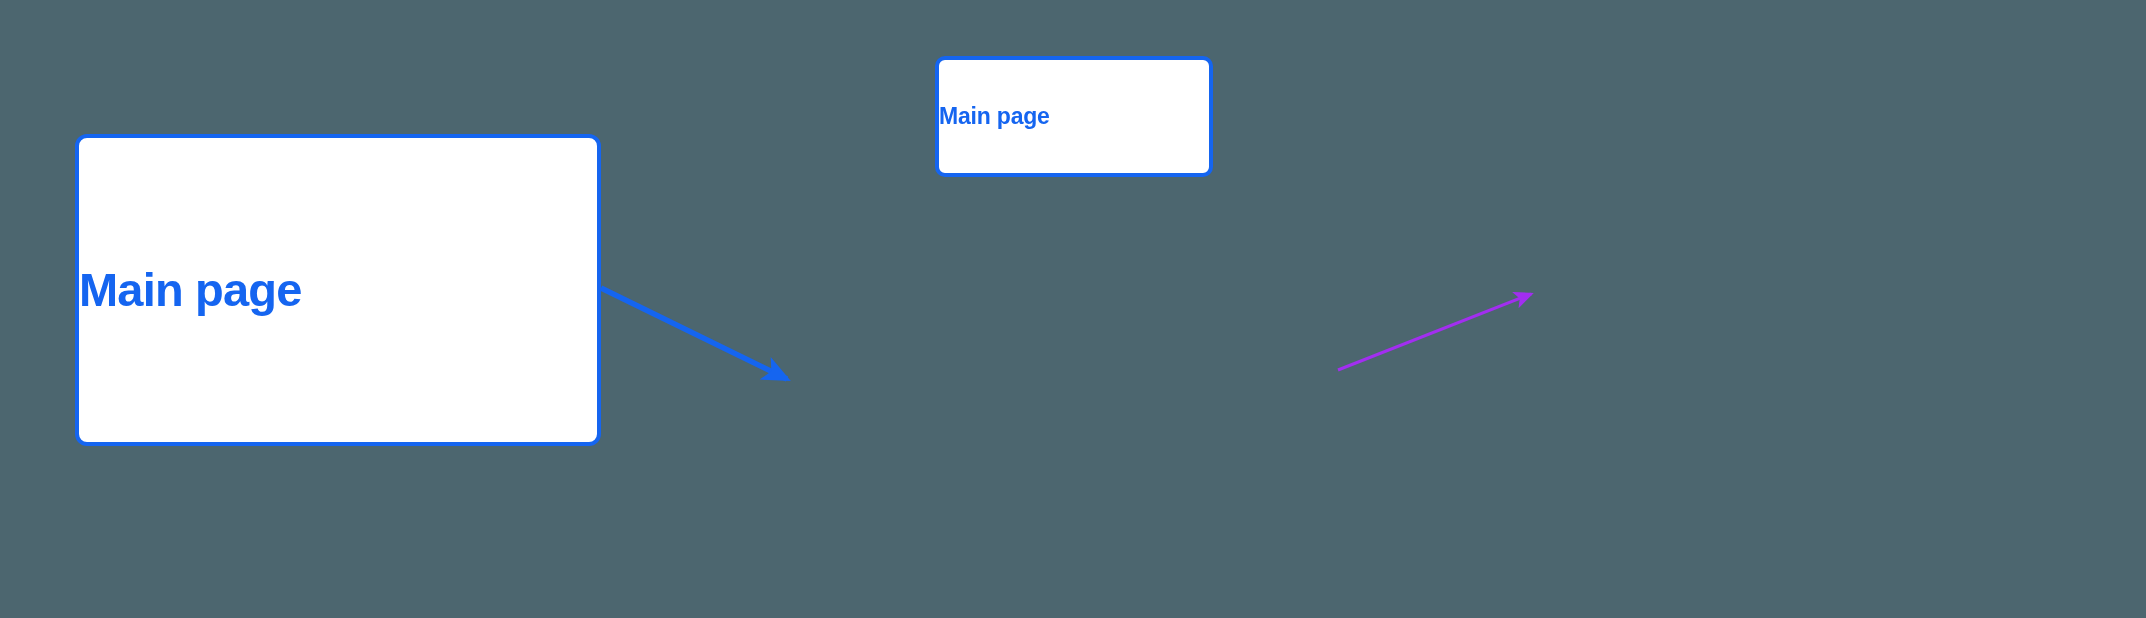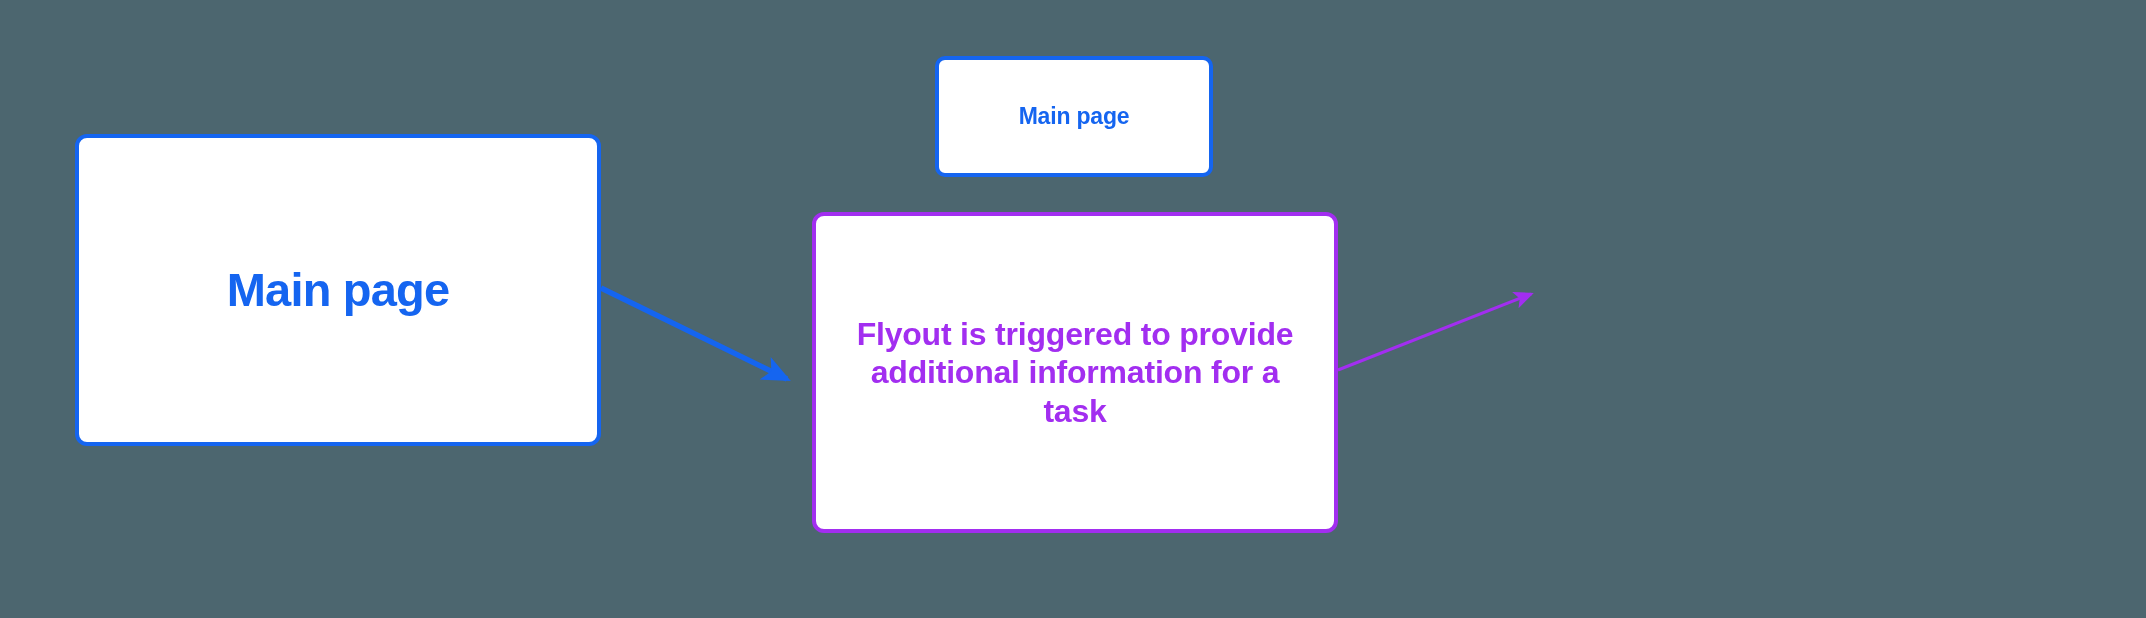--- a/index.html
+++ b/index.html
@@ -20,21 +20,21 @@
     background: #4c666f;
   }
 
   .node {
     position: absolute;
     box-sizing: border-box;
     background: #ffffff;
     border-radius: 12px;
     display: flex;
     align-items: center;
-    justify-content: center;
+    justify-content: flex-start;
     text-align: center;
     font-weight: bold;
     line-height: 1.17;
     letter-spacing: -0.2px;
   }
 
   
   #node-main-page-large {
     left: 75px;
     top: 134px;
@@ -118,18 +118,15 @@
   </svg>
 
   <div class="node" id="node-main-page-large">
     <span class="node-label">Main page</span>
   </div>
 
   <div class="node" id="node-main-page-small">
     <span class="node-label">Main page</span>
   </div>
 
-  <div class="node" id="node-flyout">
-    <span class="node-label">Flyout is triggered to provide additional information for a task</span>
-  </div>
 
 
 </div>
 
 </body></html>

